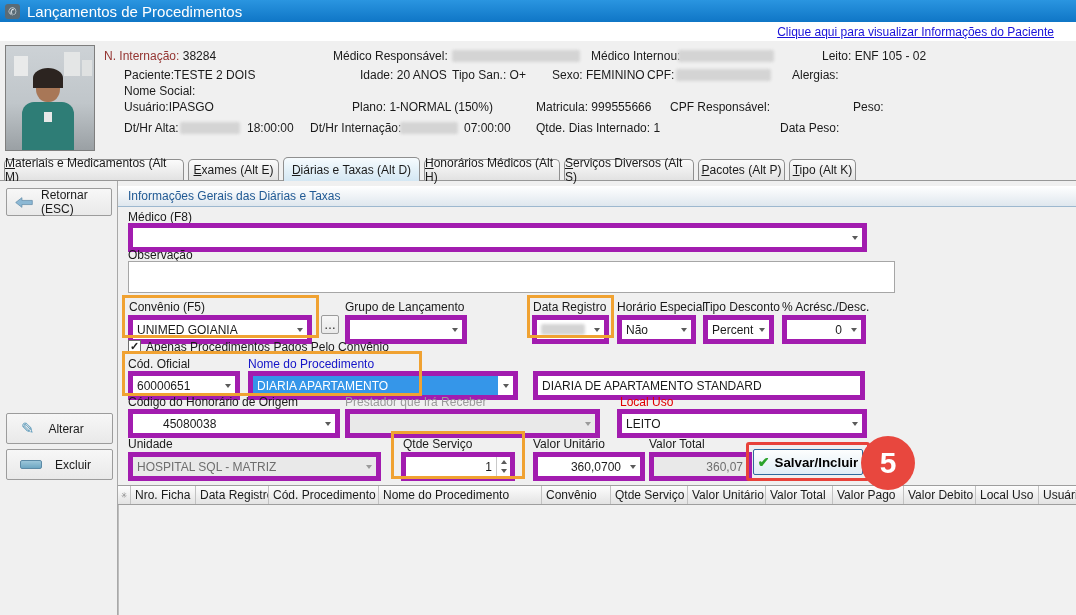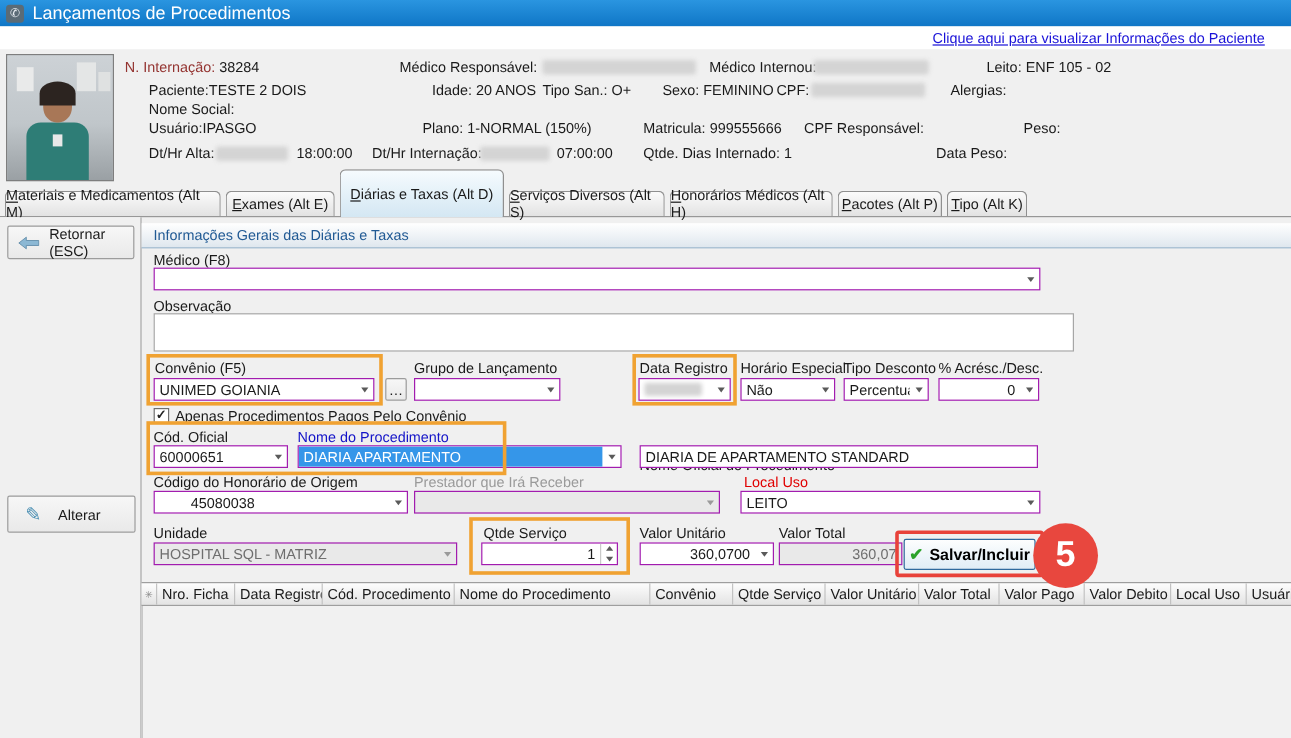--- a/index.html
+++ b/index.html
@@ -34,42 +34,42 @@
   .maroon { color:#943431; }
   .redact { position:absolute; background:#d4d4d4; border-radius:2px; filter:blur(1.6px); }
   
   .tabstrip { position:absolute; left:0; top:157px; width:1076px; height:24px;
     display:flex; align-items:flex-end; padding-left:4px; border-bottom:1px solid #979797; }
   .tab { height:21px; margin-right:4px; border:1px solid #8f8f8f; border-bottom:none;
     border-radius:5px 5px 0 0; background:linear-gradient(#fbfbfb,#e2e2e2);
     display:flex; align-items:center; justify-content:center; cursor:pointer; }
   .tab-label { display:block; }
   .tab-label::first-letter { text-decoration:underline; }
-  .tab.active { height:40px; margin-bottom:-1px; background:linear-gradient(#f6fbfe 0%,#e6f2f9 45%,#d4e7f3 100%);
+  .tab.active { height:24px; margin-bottom:-1px; background:linear-gradient(#f6fbfe 0%,#e6f2f9 45%,#d4e7f3 100%);
     z-index:3; position:relative; }
   
   .sidebar { position:absolute; left:0; top:181px; width:118px; height:434px;
     background:#f0f0f0; border-right:1px solid #a8a8a8; }
   .side-btn { position:absolute; border:1px solid #9c9c9c; border-radius:2px;
     background:linear-gradient(#f7f7f7,#e9e9e9); display:flex; align-items:center;
     gap:8px; padding:0 8px; cursor:pointer; }
   .eraser { width:22px; height:9px; border:1px solid #5c8aa6; border-radius:2px;
     background:linear-gradient(#9cc6da,#6ea7c2); }
   .pencil { color:#4f92b5; font-size:16px; }
   
   .group-header { position:absolute; left:118px; top:186px; width:958px; height:21px;
     background:linear-gradient(#ffffff,#dfe7ee); border-bottom:1px solid #9db8cf;
     display:flex; align-items:center; padding-left:10px; color:#215a94; }
   .lbl { position:absolute; white-space:nowrap; color:#1a1a1a; }
   .lbl.blue { color:#1414c8; }
   .lbl.red { color:#e00000; }
   .lbl.gray { color:#9a9a9a; }
   
-  .combo, .tb { position:absolute; height:19px; background:#ffffff;
-    border:1px solid #a21caf; display:flex; align-items:stretch; overflow:hidden; }
+  .combo, .tb { position:absolute; height:29px; background:#ffffff;
+    border:5px solid #a21caf; display:flex; align-items:stretch; overflow:hidden; }
   .combo .txt, .tb .txt { flex:1; display:flex; align-items:center; padding:0 4px;
     white-space:nowrap; overflow:hidden; }
   .txt.right { justify-content:flex-end; }
   .combo .arrow-btn { width:15px; display:flex; align-items:center; justify-content:center; }
   .tri-down { width:0; height:0; border-left:3.5px solid transparent;
     border-right:3.5px solid transparent; border-top:4px solid #5a5a5a; }
   .tri-up { width:0; height:0; border-left:3.5px solid transparent;
     border-right:3.5px solid transparent; border-bottom:4px solid #5a5a5a; }
   .combo.disabled, .tb.readonly { background:#e9e9e9; color:#6e6e6e; }
   .combo.selected .txt { background:#3596e9; color:#ffffff; }
@@ -213,44 +213,48 @@
   <div class="tabstrip">
     <div class="tab" style="width:180px;">
         <span class="tab-label">Materiais e Medicamentos (Alt M)</span>
       </div>
     <div class="tab" style="width:91px;">
         <span class="tab-label">Exames (Alt E)</span>
       </div>
     <div class="tab active" style="width:137px;">
         <span class="tab-label">Diárias e Taxas (Alt D)</span>
       </div>
+    <div class="tab" style="width:136px;">
+        <span class="tab-label">Honorários Médicos (Alt H)</span>
+      </div>
     <div class="tab" style="width:130px;">
         <span class="tab-label">Serviços Diversos (Alt S)</span>
-      </div>
-    <div class="tab" style="width:136px;">
-        <span class="tab-label">Honorários Médicos (Alt H)</span>
       </div>
     <div class="tab" style="width:87px;">
         <span class="tab-label">Pacotes (Alt P)</span>
       </div>
     <div class="tab" style="width:67px;">
         <span class="tab-label">Tipo (Alt K)</span>
       </div>
   </div>
 
   <div class="sidebar"></div>
   <div class="side-btn" style="left:6px; top:188px; width:106px; height:28px;">
     <svg width="24" height="15" viewBox="0 0 26 16">
       <path d="M10 1 v4 h15 v6 h-15 v4 L1 8 Z" fill="#8cb8d4" stroke="#5b87a5"></path>
     </svg>
     <span>Retornar (ESC)</span>
   </div>
   <div class="side-btn" style="left:6px; top:413px; width:107px; height:31px; gap:14px; padding-left:14px;">
     <span class="pencil">✎</span>
     <span>Alterar</span>
+  </div>
+  <div class="side-btn" style="left:6px; top:449px; width:107px; height:31px; gap:13px; padding-left:13px;">
+    <span class="eraser"></span>
+    <span>Excluir</span>
   </div>
 
   <div class="group-header">
     <span>Informações Gerais das Diárias e Taxas</span>
   </div>
 
   <span class="lbl" style="left:128px; top:210px;">Médico (F8)</span>
   <div class="combo" style="left:128px; top:223px; width:739px;">
     <span class="txt"></span>
     <span class="arrow-btn">

